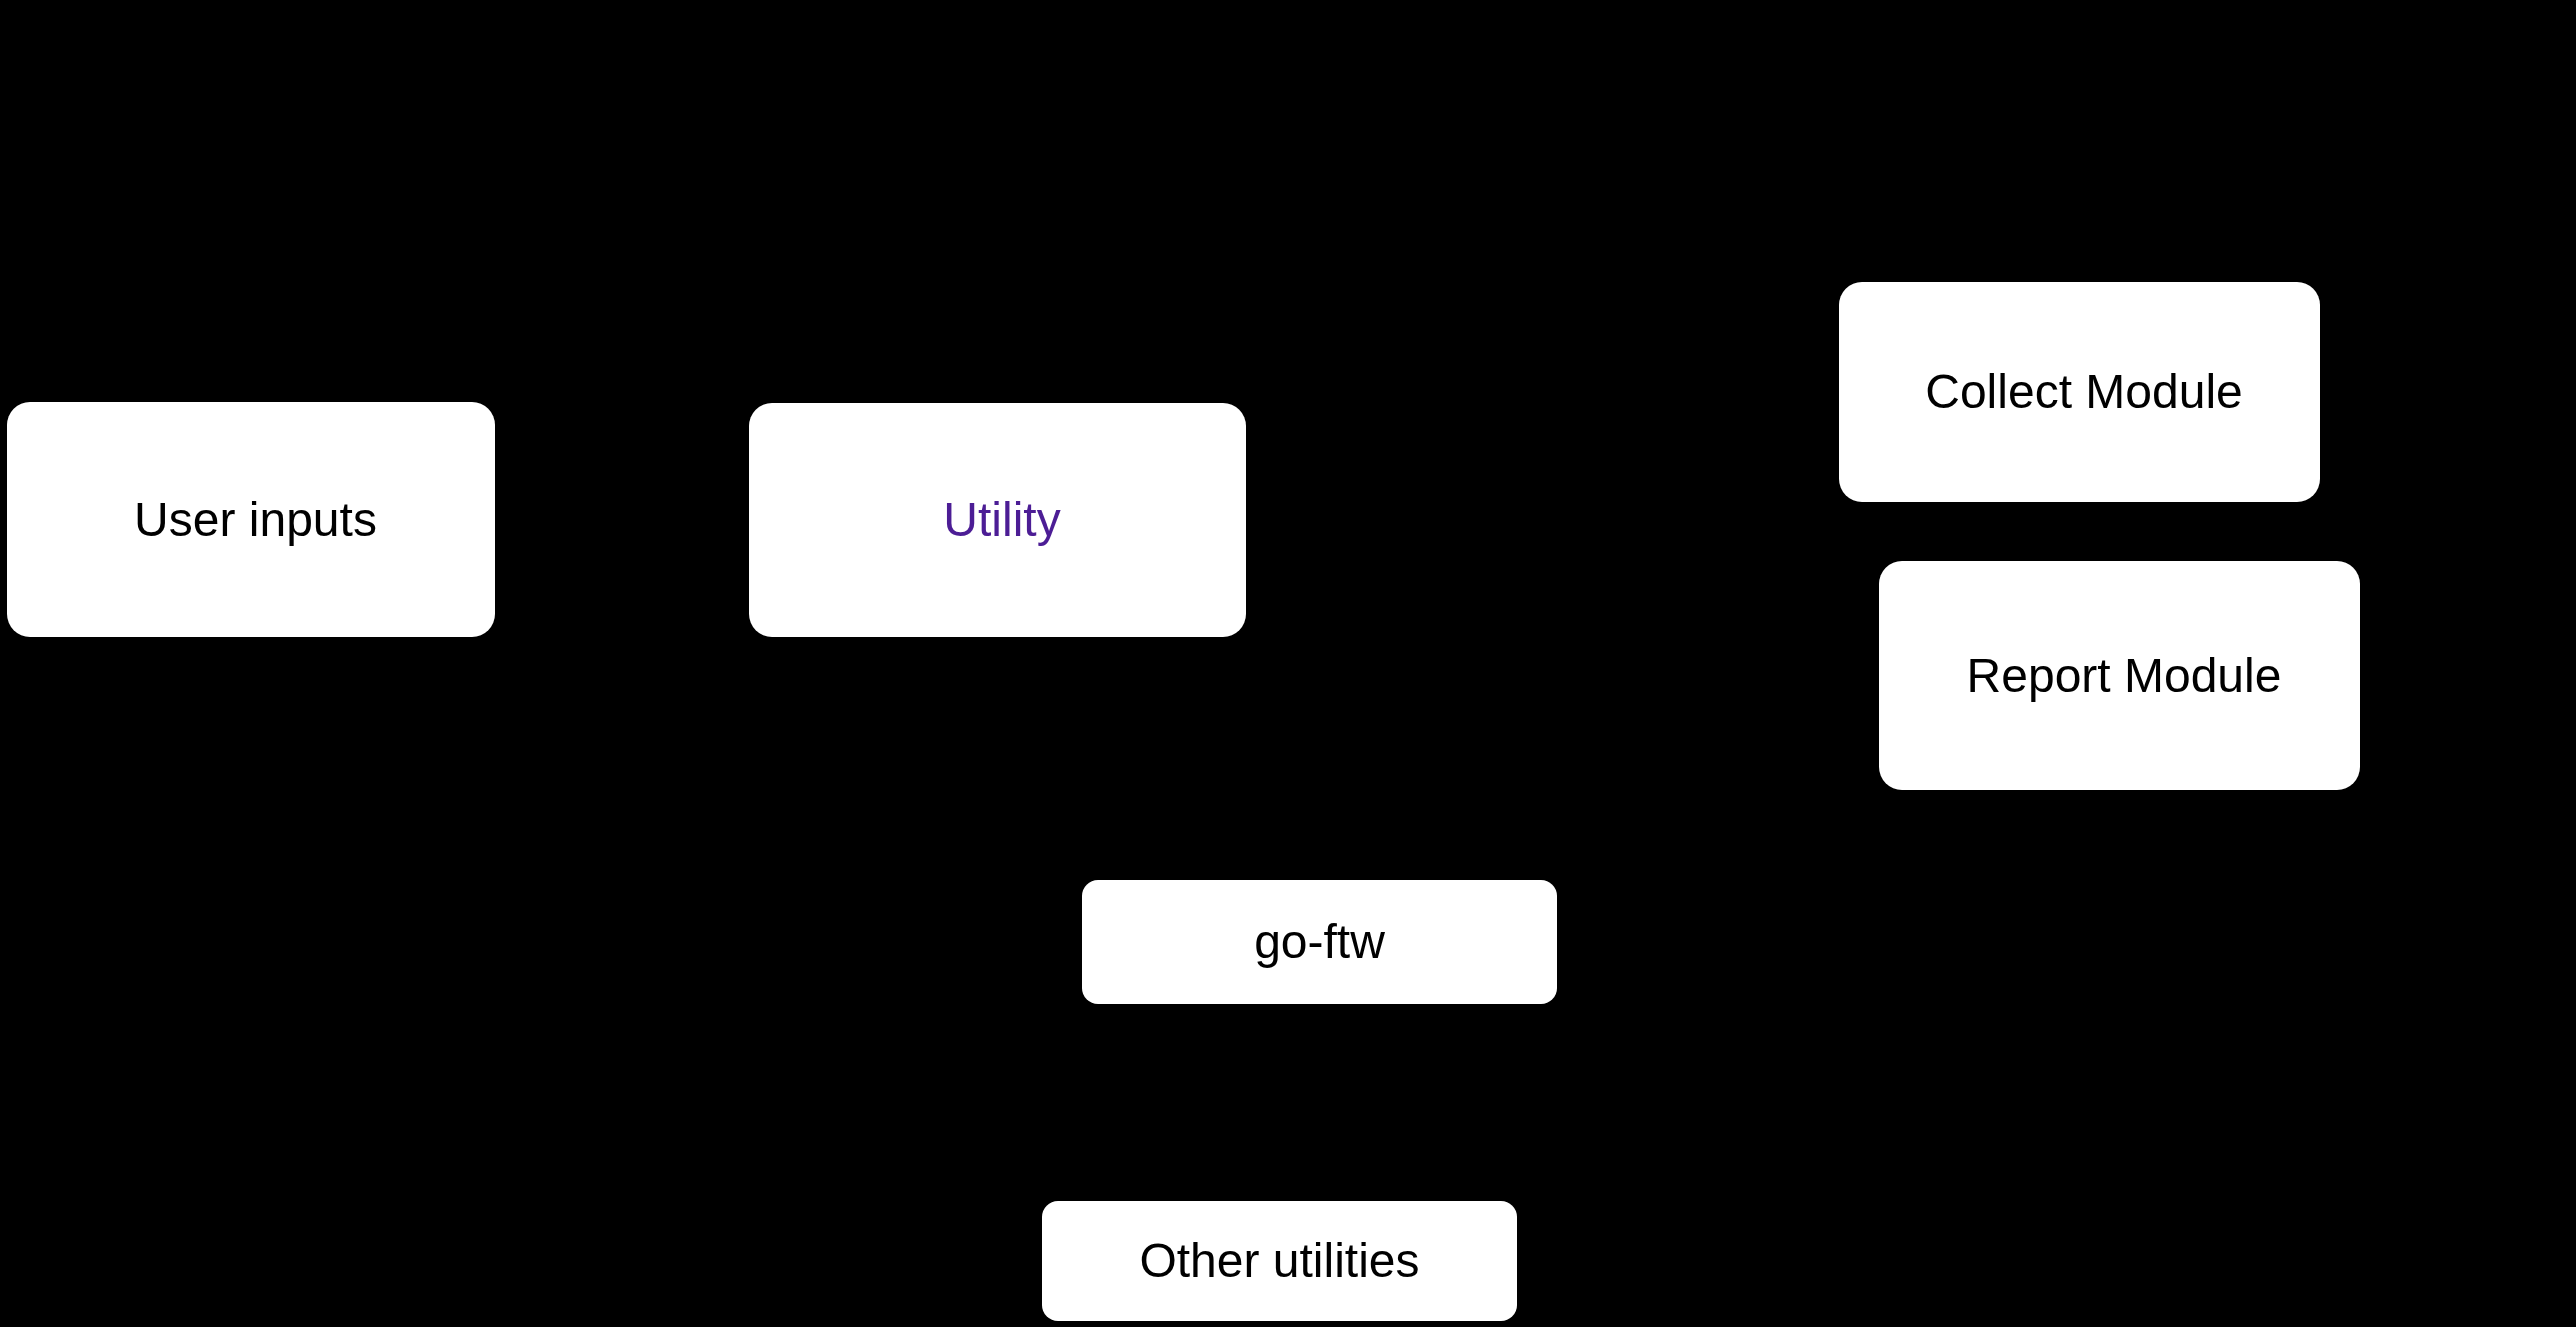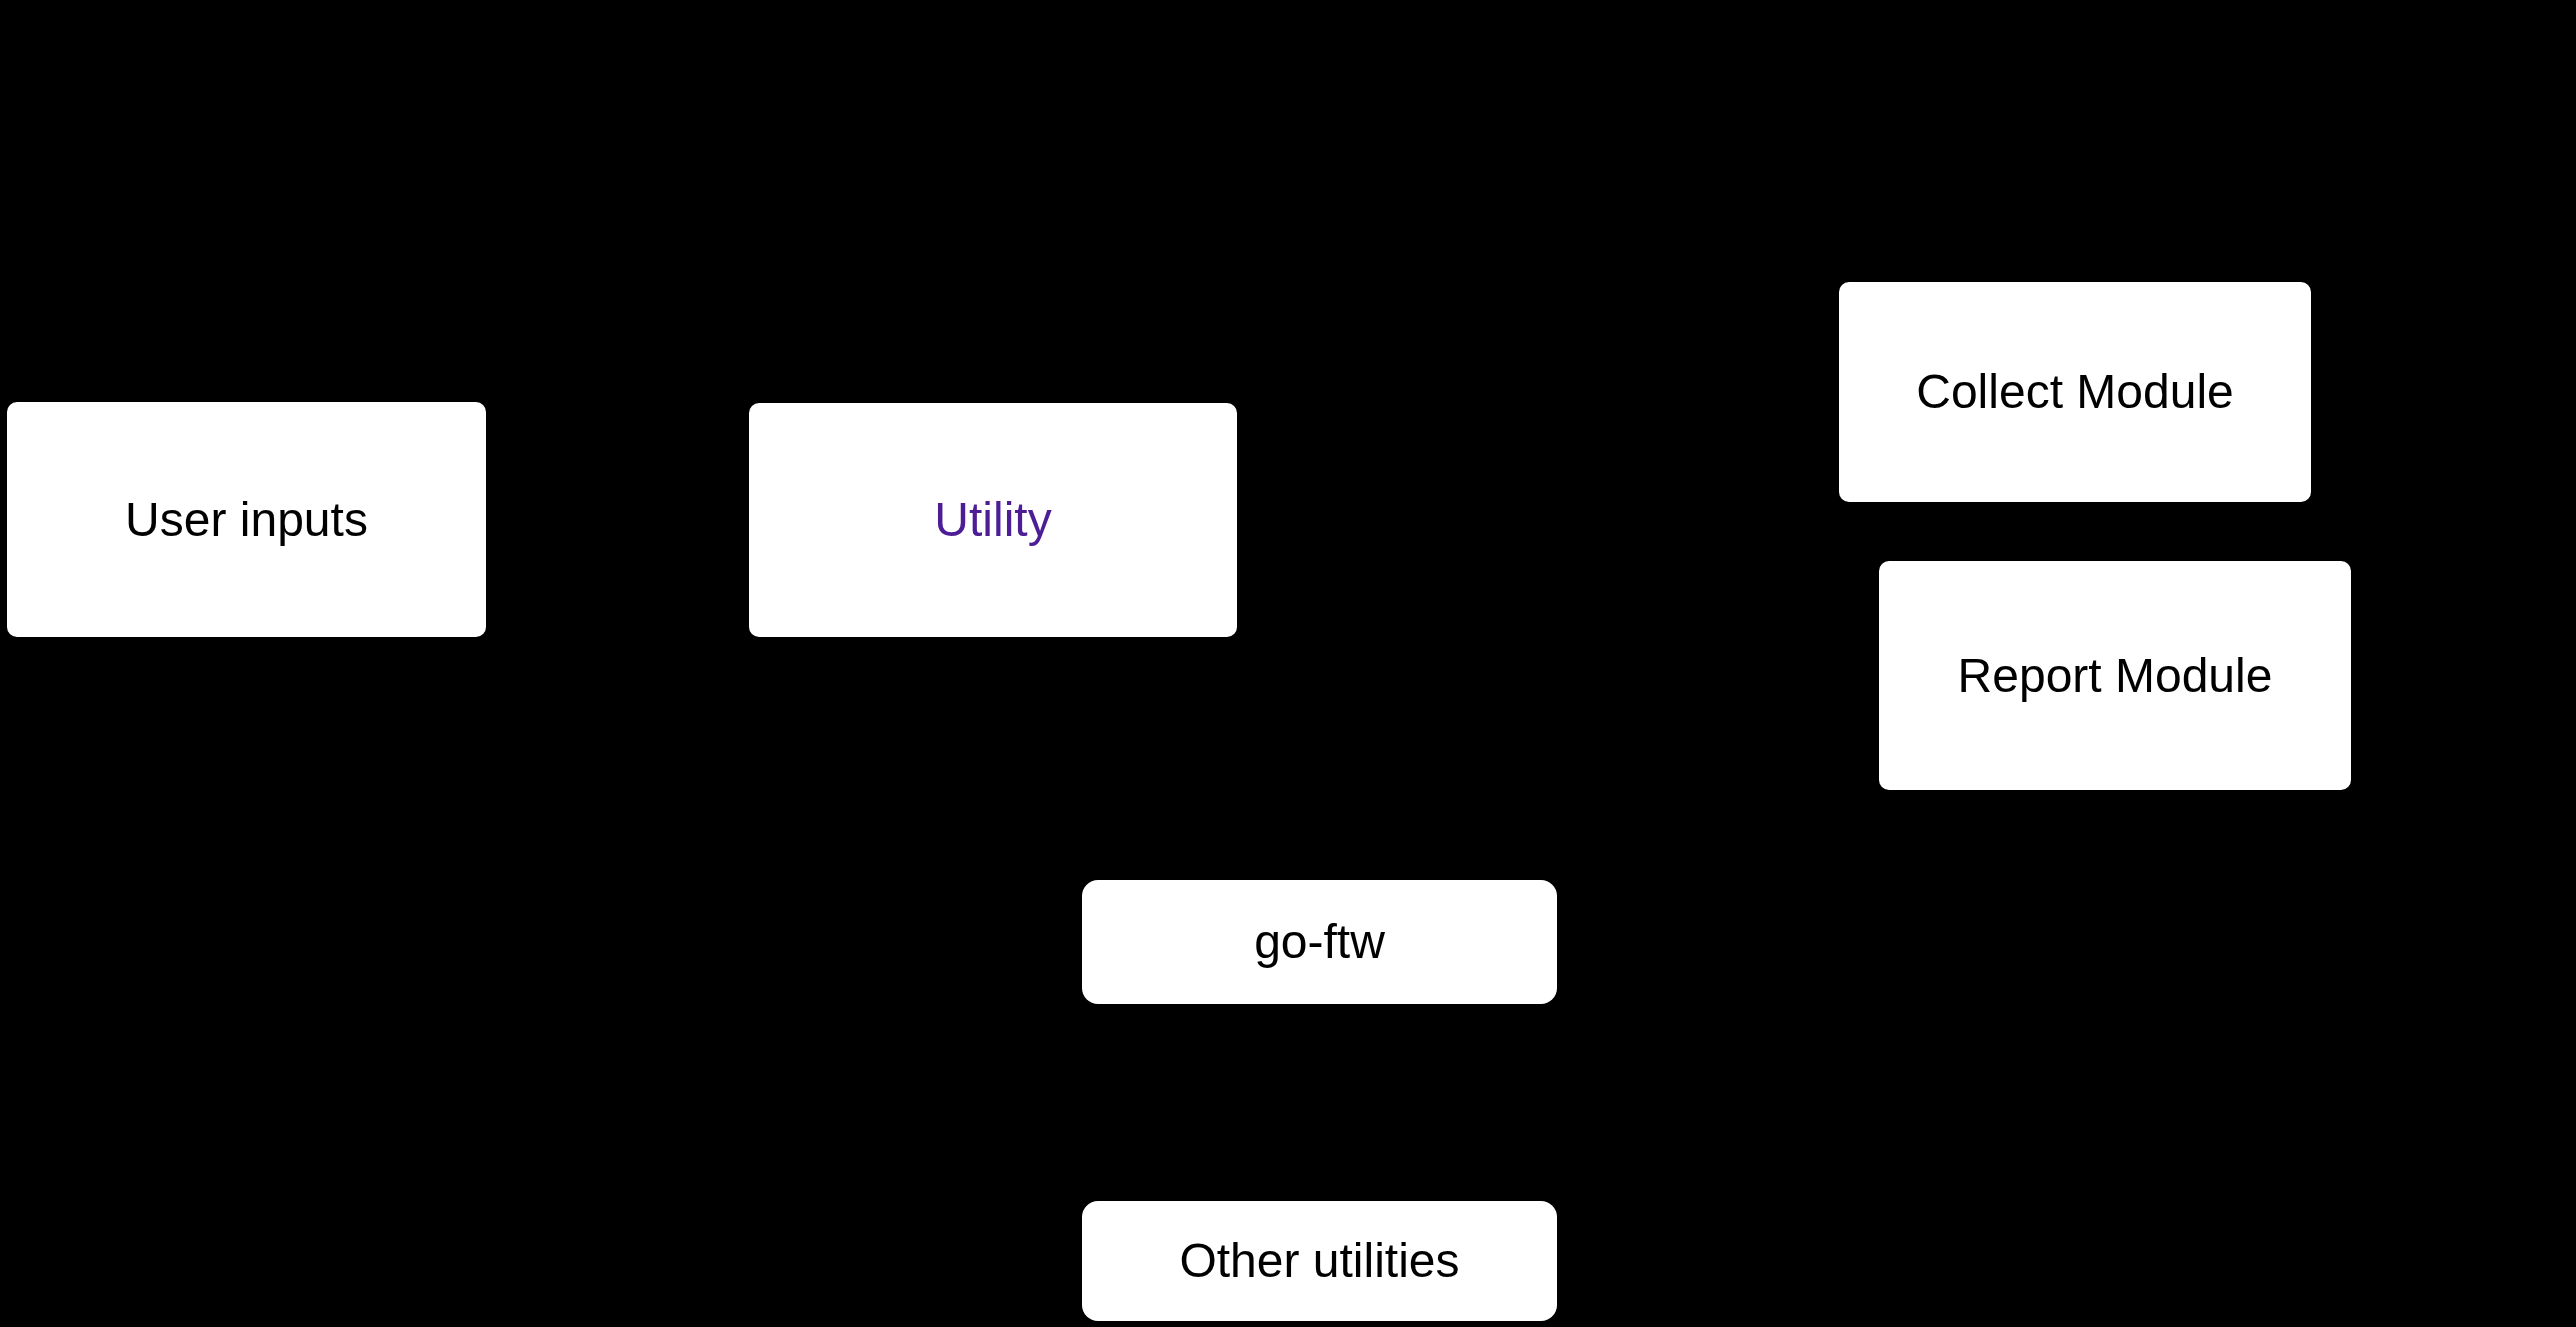--- a/index.html
+++ b/index.html
@@ -24,29 +24,29 @@
     position: absolute;
     background: #ffffff;
     color: #000000;
     display: flex;
     align-items: center;
     justify-content: center;
     font-size: 48px;
     line-height: 1;
     white-space: nowrap;
   }
-  .node-lg { border-radius: 10px; }
+  .node-lg { border-radius: 23px; padding-left: 9px; }
   .node-sm { border-radius: 16px; }
 
   #node-user-inputs     { left: 7px;    top: 402px;  width: 479px; height: 235px; }
   #node-utility         { left: 749px;  top: 403px;  width: 488px; height: 234px; }
   #node-cadvisor        { left: 1082px; top: 713px;  width: 475px; height: 123px; }
   #node-go-ftw          { left: 1082px; top: 880px;  width: 475px; height: 124px; }
   #node-locust          { left: 1082px; top: 1040px; width: 475px; height: 124px; }
-  #node-other-utilities { left: 1082px; top: 1201px; width: 475px; height: 120px; }
+  #node-other-utilities { left: 1042px; top: 1201px; width: 475px; height: 120px; }
   #node-collect-module  { left: 1839px; top: 282px;  width: 472px; height: 220px; }
   #node-report-module   { left: 1839px; top: 561px;  width: 472px; height: 229px; margin-left: 40px; }
 </style>
 </head>
 <body style="background: rgb(0, 0, 0);">
 
 <div class="canvas">
 
   <div class="node node-lg" id="node-user-inputs" style="background: rgb(255, 255, 255); color: rgb(0, 0, 0);">
     <span>User inputs</span>

